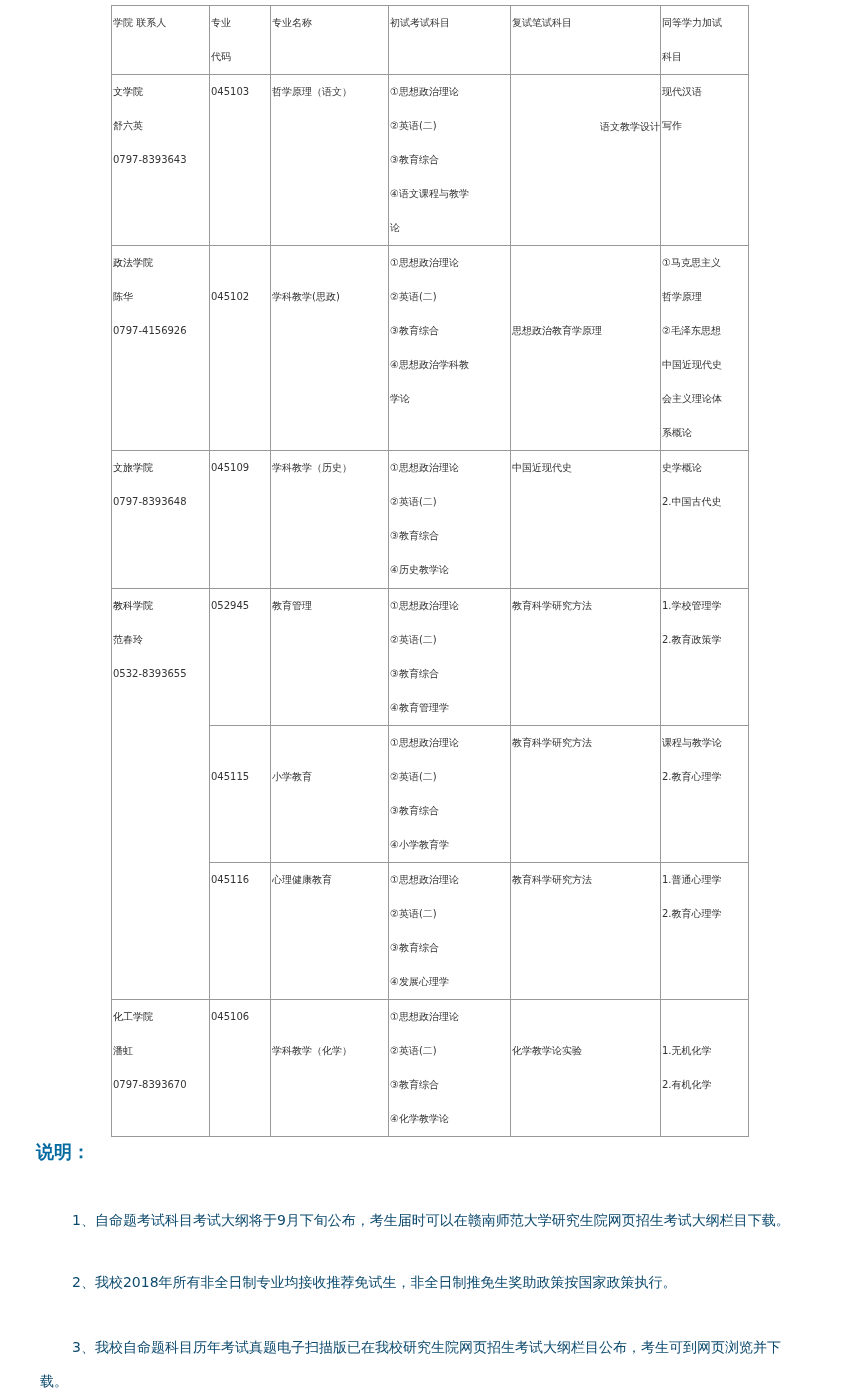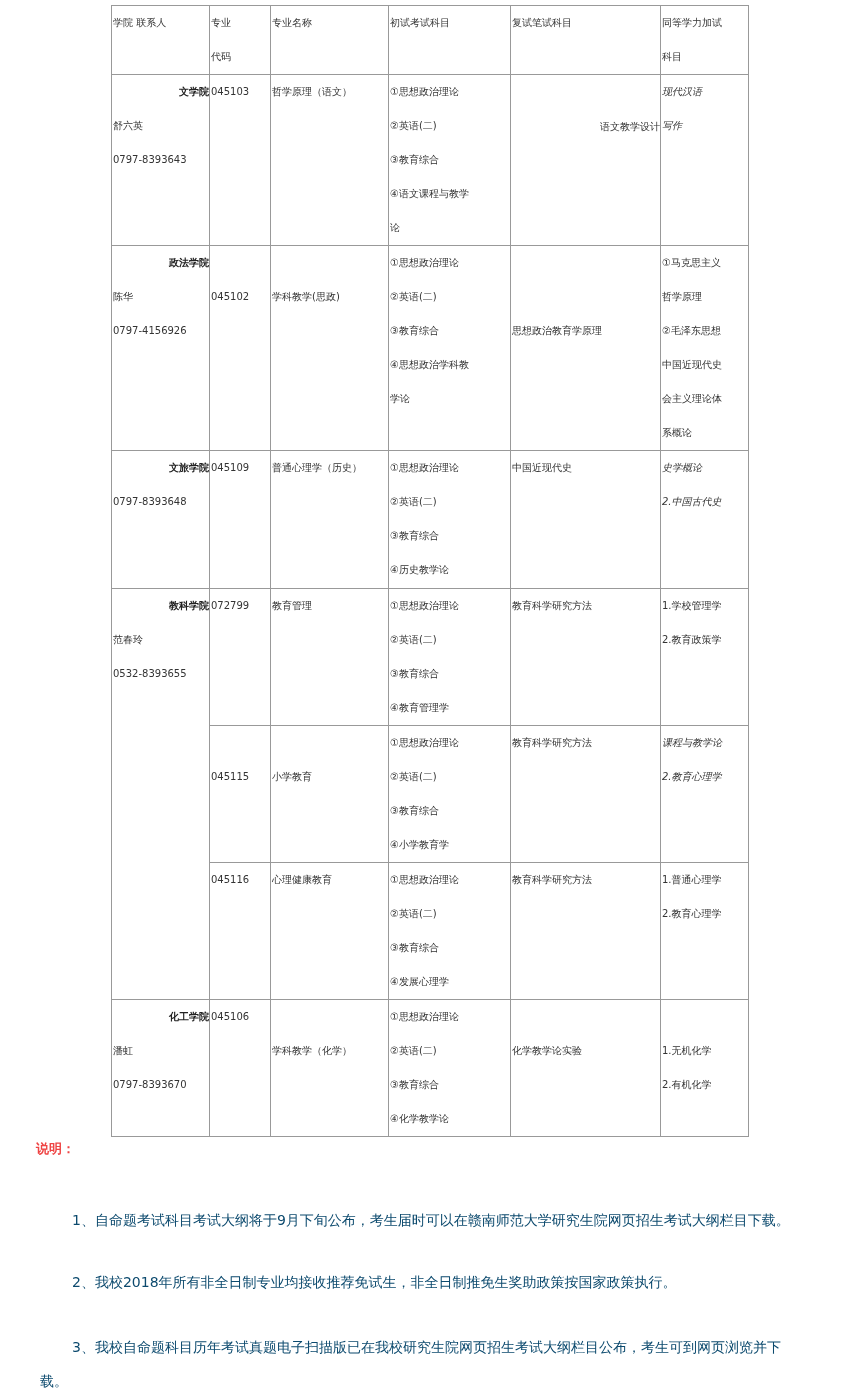--- a/index.html
+++ b/index.html
@@ -10,26 +10,26 @@
   }
   table.grid {
     position:absolute; left:111px; top:5px;
     border-collapse:collapse; table-layout:fixed;
   }
   table.grid td {
     border:1px solid #999999; vertical-align:top;
     padding:0 0 0 1px; line-height:34px; font-size:10px; color:#333;
     overflow:hidden; word-break:break-all;
   }
-  .bold { font-weight:bold; color:#222;text-align:right; }
-  .l24 { line-height:24px; padding-top:5px;font-style:italic; }
+  .bold { font-weight:normal; color:#222; }
+  .l24 { line-height:24px; padding-top:5px; }
   .mid { vertical-align:middle !important;text-align:right; }
   .line { display:block; }
   .notes-title {
-    position:absolute; left:36px; top:1140px; font-weight:bold; font-size:13px; color:#ef4444;
+    position:absolute; left:36px; top:1140px; font-weight:bold; font-size:18px; color:#0369a1;
   }
   .note { position:absolute; left:0; width:852px; font-size:14px; color:#0c4a6e; line-height:34px;padding-left:36px; }
   .note .ind { padding-left:36px; }
 </style>
 </head>
 <body>
 
 <table class="grid">
   <colgroup>
     <col style="width:98px">
@@ -103,41 +103,41 @@
       <span class="line">系概论</span>
     </td>
   </tr>
 
   <tr style="height:138px">
     <td>
       <span class="line bold">文旅学院</span>
       <span class="line">0797-8393648</span>
     </td>
     <td>045109</td>
-    <td>普通心理学（历史）</td>
+    <td>学科教学（历史）</td>
     <td>
       <span class="line">①思想政治理论</span>
       <span class="line">②英语(二)</span>
       <span class="line">③教育综合</span>
       <span class="line">④历史教学论</span>
     </td>
     <td>中国近现代史</td>
     <td class="l24">
       <span class="line">史学概论</span>
       <span class="line">2.中国古代史</span>
     </td>
   </tr>
 
   <tr style="height:137px">
     <td rowspan="3">
       <span class="line bold">教科学院</span>
       <span class="line">范春玲</span>
       <span class="line">0532-8393655</span>
     </td>
-    <td>072799</td>
+    <td>052945</td>
     <td>教育管理</td>
     <td>
       <span class="line">①思想政治理论</span>
       <span class="line">②英语(二)</span>
       <span class="line">③教育综合</span>
       <span class="line">④教育管理学</span>
     </td>
     <td>教育科学研究方法</td>
     <td>
       <span class="line">1.学校管理学</span>

